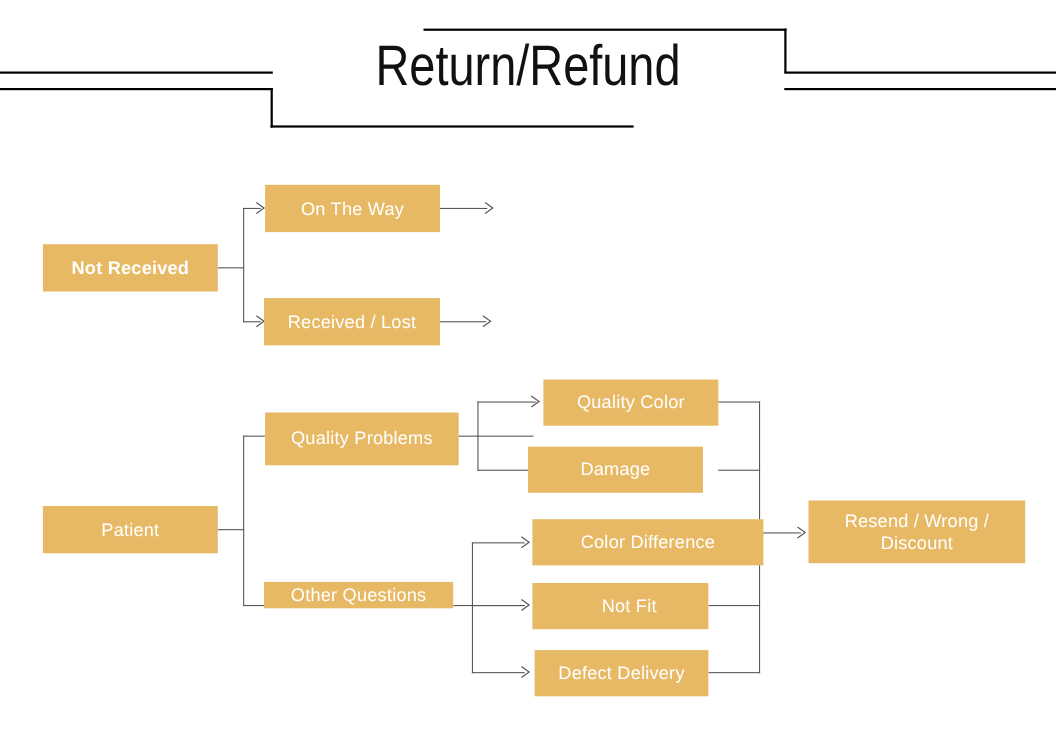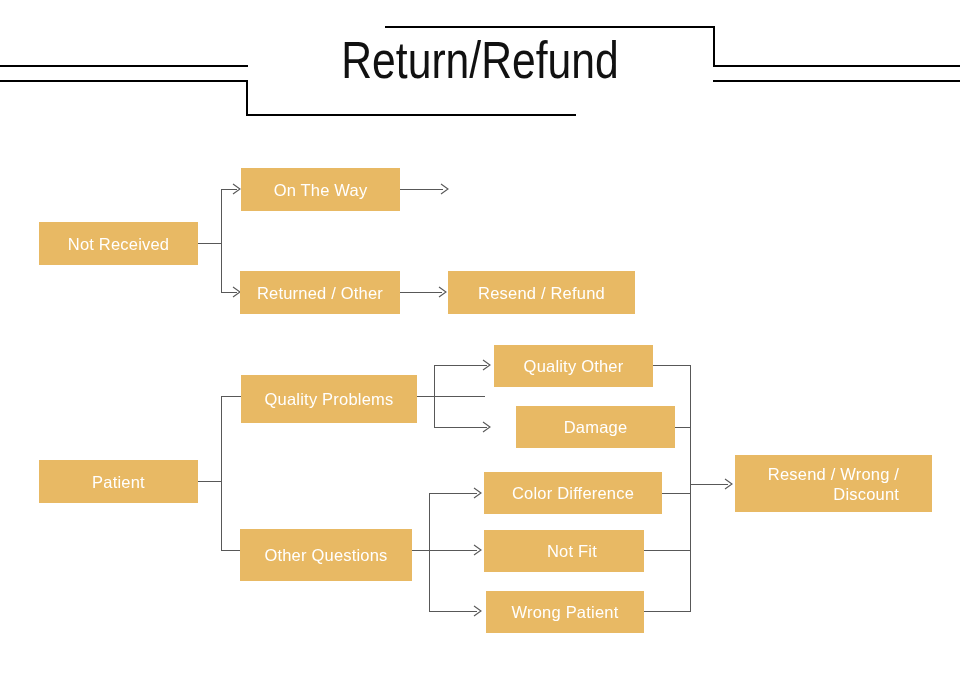--- a/index.html
+++ b/index.html
@@ -56,21 +56,21 @@
     background: #e8b964;
     border-radius: 0;
     color: #ffffff;
     font-family: "Liberation Sans", sans-serif;
     font-size: 16.5px;
     font-weight: 400;
     letter-spacing: 0.2px;
     display: flex;
     align-items: center;
     justify-content: center;
-    text-align: right;
+    text-align: center;
     line-height: 20px;
     white-space: pre-line;
     user-select: none;
   }
 
   
   .conn {
     position: absolute;
     background: #585858;
   }
@@ -130,24 +130,23 @@
       </svg>
   </div>
 
   <div class="conn h" style="left:400px; top:292px; width:42px;"></div>
   <div class="arrow" style="left:438px; top:286px;">
     <svg width="10" height="12" viewBox="0 0 10 12">
         <polyline points="1,1 8,6 1,11" fill="none" stroke="#585858" stroke-width="1.1"></polyline>
       </svg>
   </div>
 
-  <div class="node" style="left:39px;  top:222px; width:159px; height:43px;">Not Received</div>
+  <div class="node" style="left:39px;  top:222px; width:159px; height:43px;font-weight:bold;">Not Received</div>
   <div class="node" style="left:241px; top:168px; width:159px; height:43px;">On The Way</div>
-  <div class="node" style="left:240px; top:271px; width:160px; height:43px;">Returned / Other</div>
-  <div class="node" style="left:448px; top:271px; width:187px; height:43px;">Resend / Refund</div>
+  <div class="node" style="left:240px; top:271px; width:160px; height:43px;">Received / Lost</div>
 
   <div class="conn h" style="left:198px; top:481px; width:24px;"></div>
   <div class="conn v" style="left:221px; top:396px; height:155px;"></div>
   <div class="conn h" style="left:221px; top:396px; width:20px;"></div>
   <div class="conn h" style="left:221px; top:550px; width:19px;"></div>
 
   <div class="conn h" style="left:417px; top:396px; width:68px;"></div>
   <div class="conn v" style="left:434px; top:365px; height:63px;"></div>
   <div class="conn h" style="left:434px; top:365px; width:53px;"></div>
   <div class="conn h" style="left:434px; top:427px; width:53px;"></div>
@@ -193,22 +192,22 @@
   <div class="conn v" style="left:690px; top:365px; height:247px;"></div>
   <div class="conn h" style="left:690px; top:484px; width:38px;"></div>
   <div class="arrow" style="left:724px; top:478px;">
     <svg width="10" height="12" viewBox="0 0 10 12">
         <polyline points="1,1 8,6 1,11" fill="none" stroke="#585858" stroke-width="1.1"></polyline>
       </svg>
   </div>
 
   <div class="node" style="left:39px;  top:460px; width:159px; height:43px;">Patient</div>
   <div class="node" style="left:241px; top:375px; width:176px; height:48px;">Quality Problems</div>
-  <div class="node" style="left:494px; top:345px; width:159px; height:42px;">Quality Other</div>
-  <div class="node" style="left:516px; top:406px; width:159px; height:42px;">Damage</div>
-  <div class="node" style="left:240px; top:529px; width:172px; height:52px;">Other Questions</div>
-  <div class="node" style="left:484px; top:472px; width:178px; height:42px;">Color Difference</div>
+  <div class="node" style="left:494px; top:345px; width:159px; height:42px;">Quality Color</div>
+  <div class="node" style="left:480px; top:406px; width:159px; height:42px;">Damage</div>
+  <div class="node" style="left:240px; top:529px; width:172px; height:24px;">Other Questions</div>
+  <div class="node" style="left:484px; top:472px; width:210px; height:42px;">Color Difference</div>
   <div class="node" style="left:484px; top:530px; width:160px; height:42px;padding-left:16px;">Not Fit</div>
-  <div class="node" style="left:486px; top:591px; width:158px; height:42px;">Wrong Patient</div>
+  <div class="node" style="left:486px; top:591px; width:158px; height:42px;">Defect Delivery</div>
   <div class="node" style="left:735px; top:455px; width:197px; height:57px;">Resend / Wrong /
 Discount</div>
 
 </div>
 
 </body></html>

